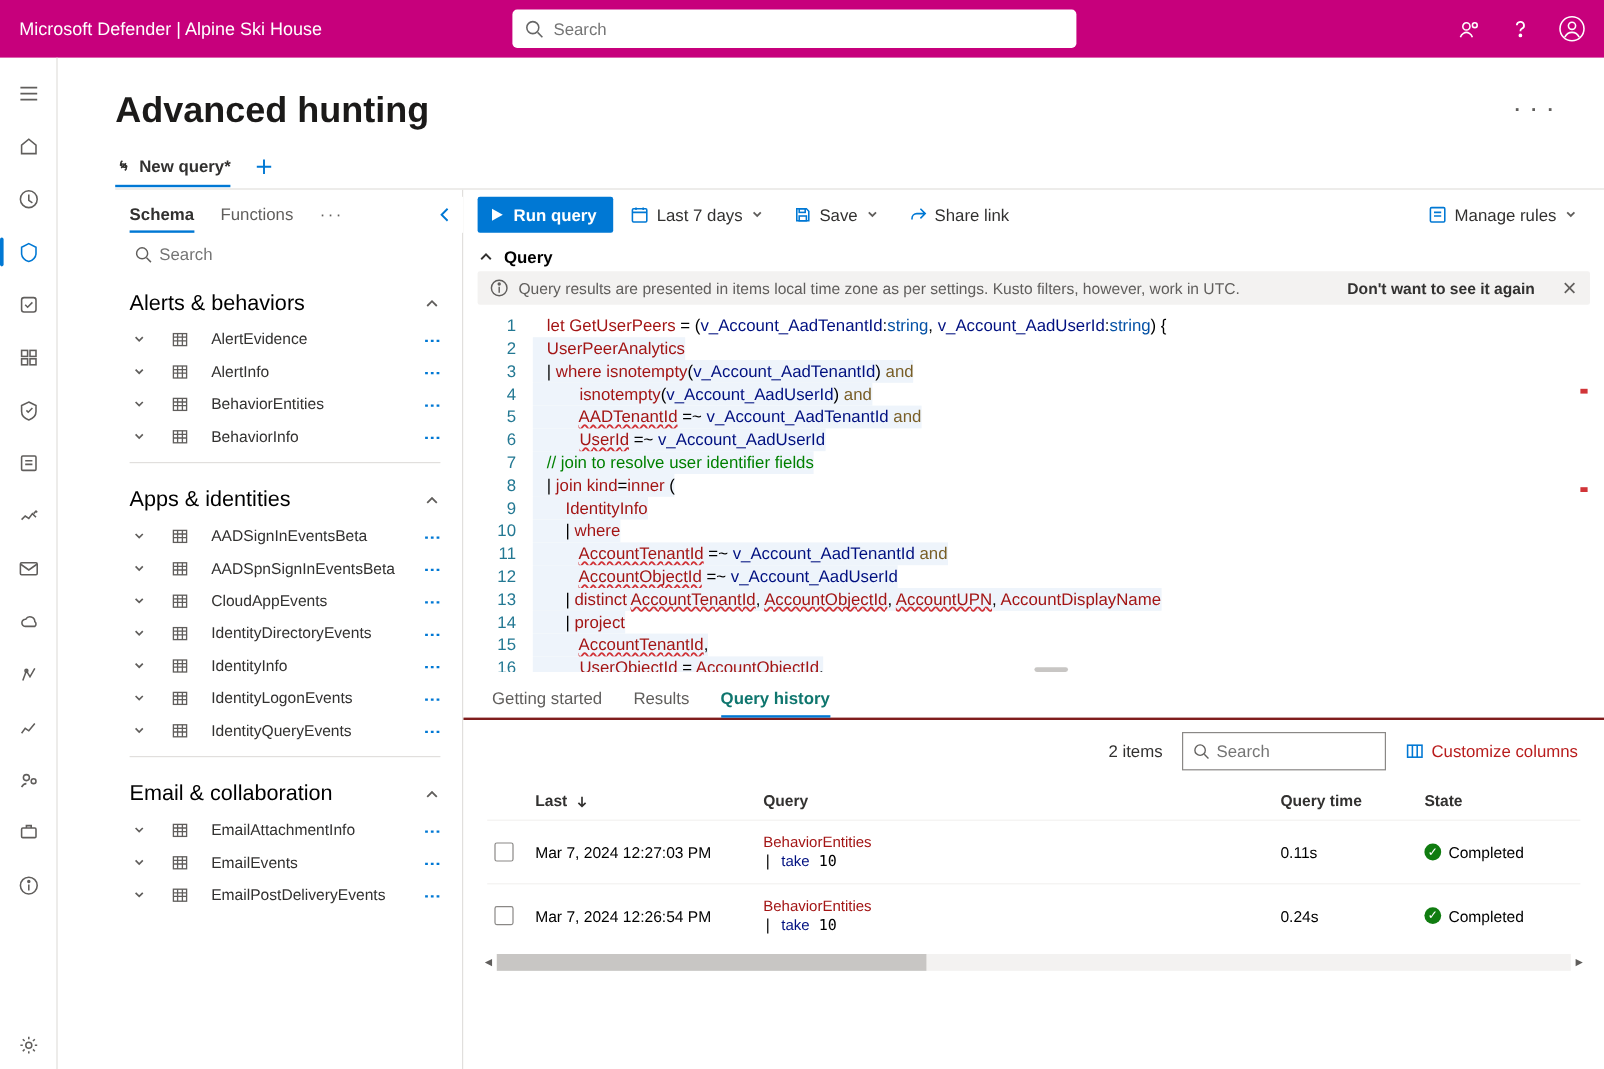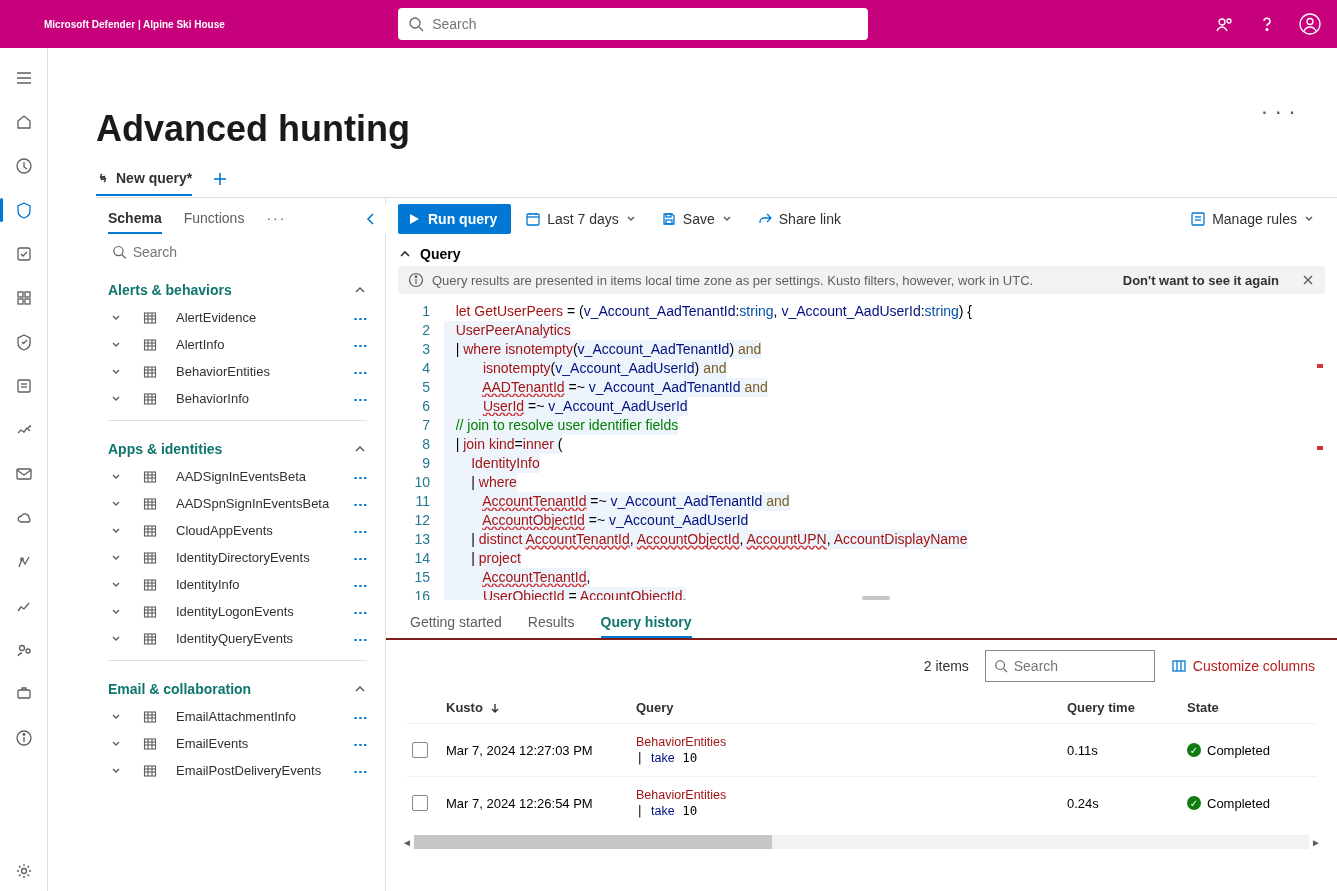--- a/index.html
+++ b/index.html
@@ -1,39 +1,39 @@
 <!DOCTYPE html>
 <html><head>
 <meta charset="utf-8">
 <style>
 * { box-sizing: border-box; margin:0; padding:0; font-family: "Segoe UI", -apple-system, sans-serif; }
 html,body { height:100%; width:1337px; overflow:hidden; background:#fff; }
 
 
 .topbar { height:48px; background:#c7007c; display:flex; align-items:center; color:#fff; padding:0 16px; }
-.brand { font-size:10px; font-weight:700; flex:0 0 auto;margin-left:28px; }
+.brand { font-size:15px; font-weight:400; flex:0 0 auto; }
 .searchwrap { margin-left:auto; margin-right:auto; }
 .searchbox { width:470px; height:32px; border-radius:4px; background:#fff; display:flex; align-items:center; padding:0 10px; color:#666; }
 .searchbox svg { flex:0 0 auto; }
 .searchbox input { border:none; outline:none; font-size:14px; margin-left:8px; width:100%; color:#333; }
 .top-icons { display:flex; gap:22px; align-items:center; margin-left:auto; }
 .top-icons .ticon { color:#fff; cursor:pointer; display:flex; }
 
 
 .layout { display:flex; height:calc(100% - 48px); }
 .leftrail { width:48px; border-right:1px solid #e1dfdd; display:flex; flex-direction:column; align-items:center; padding-top:10px; gap:4px; }
 .rail-item { width:48px; height:40px; display:flex; align-items:center; justify-content:center; color:#605e5c; cursor:pointer; position:relative; }
 .rail-item.active::before { content:""; position:absolute; left:0; top:8px; bottom:8px; width:3px; background:#0078d4; border-radius:2px; }
 .rail-item.active { color:#0078d4; }
 .rail-spacer { flex:1; }
 
 
 .main { flex:1; display:flex; flex-direction:column; overflow:hidden; }
 .page-head { padding:28px 40px 8px 48px; display:flex; align-items:center; }
-.page-title { font-size:36px; font-weight:600; color:#1b1a19;margin-top:32px; }
+.page-title { font-size:30px; font-weight:600; color:#1b1a19; }
 .page-head .more { margin-left:auto; color:#605e5c; cursor:pointer; letter-spacing:2px; font-weight:700; }
 
 .tabs-row { display:flex; align-items:center; padding:12px 40px 0 48px; gap:20px; border-bottom:1px solid transparent; }
 .qtab { display:flex; align-items:center; gap:6px; font-size:14px; color:#323130; padding-bottom:8px; border-bottom:2px solid transparent; cursor:pointer; }
 .qtab.active { border-bottom-color:#0078d4; font-weight:600; }
 .plus-tab { color:#0078d4; cursor:pointer; padding-bottom:8px; }
 
 
 .split { display:flex; flex:1; overflow:hidden; border-top:1px solid #e1dfdd; margin-left:48px; }
 .schema-pane { width:290px; display:flex; flex-direction:column; position:relative; border-right:1px solid #e1dfdd; }
@@ -41,21 +41,21 @@
 .schema-tab { font-size:14px; color:#605e5c; padding:6px 0; border-bottom:2px solid transparent; cursor:pointer; }
 .schema-tab.active { color:#323130; border-bottom-color:#0078d4; font-weight:600; }
 .schema-tab.more { letter-spacing:2px; }
 .collapse-chev { position:absolute; right:-1px; top:6px; width:30px; height:30px; color:#0078d4; display:flex; align-items:center; justify-content:center; cursor:pointer; background:#fff; }
 .schema-search { margin:6px 10px; display:flex; align-items:center; gap:6px; padding:4px 6px; color:#605e5c; }
 .schema-search input { border:none; outline:none; font-size:14px; width:100%; }
 
 .schema-scroll { overflow-y:auto; flex:1; padding-right:6px; position:relative; }
 .schema-scroll::-webkit-scrollbar { width:10px; }
 .schema-scroll::-webkit-scrollbar-thumb { background:#c8c6c4; border-radius:5px; }
-.schema-group-head { display:flex; align-items:center; padding:12px 12px 6px 12px; font-weight:700; font-size:14px; color:#0f766e; cursor:pointer; }
+.schema-group-head { display:flex; align-items:center; padding:12px 12px 6px 12px; font-weight:400; font-size:18px; color:#000000; cursor:pointer; }
 .schema-group-head .chev { margin-left:auto; color:#605e5c; }
 .schema-item { display:flex; align-items:center; padding:6px 6px 6px 12px; font-size:13px; color:#323130; cursor:pointer;gap:13px; }
 .schema-item .exp { width:16px; color:#605e5c; display:flex; justify-content:center; }
 .schema-item .tbl { margin:0 6px; color:#605e5c; display:flex; }
 .schema-item .dots { margin-left:auto; color:#0078d4; font-weight:700; padding:0 4px; cursor:pointer; writing-mode:vertical-lr; letter-spacing:-2px; font-size:14px; }
 .schema-sep { height:1px; background:#e1dfdd; margin:8px 12px; }
 
 
 .editor-area { flex:1; display:flex; flex-direction:column; overflow:hidden; }
 .toolbar { display:flex; align-items:center; gap:4px; padding:6px 12px; }
@@ -751,21 +751,21 @@
                 <line x1="10" y1="3" x2="10" y2="13"></line>
               </svg>
             <span>Customize columns</span>
           </div>
         </div>
 
         <div class="hist-table">
           <div class="hist-head">
             <div></div>
             <div class="sort">
-              <span>Kusto</span>
+              <span>Last</span>
               <svg width="12" height="12" viewBox="0 0 12 12" stroke="#323130" stroke-width="1.4" fill="none">
                   <path d="M6 2v8M3 7l3 3 3-3"></path>
                 </svg>
             </div>
             <div>Query</div>
             <div>Query time</div>
             <div>State</div>
           </div>
           <div id="hist-rows">
               <div class="hist-row">

